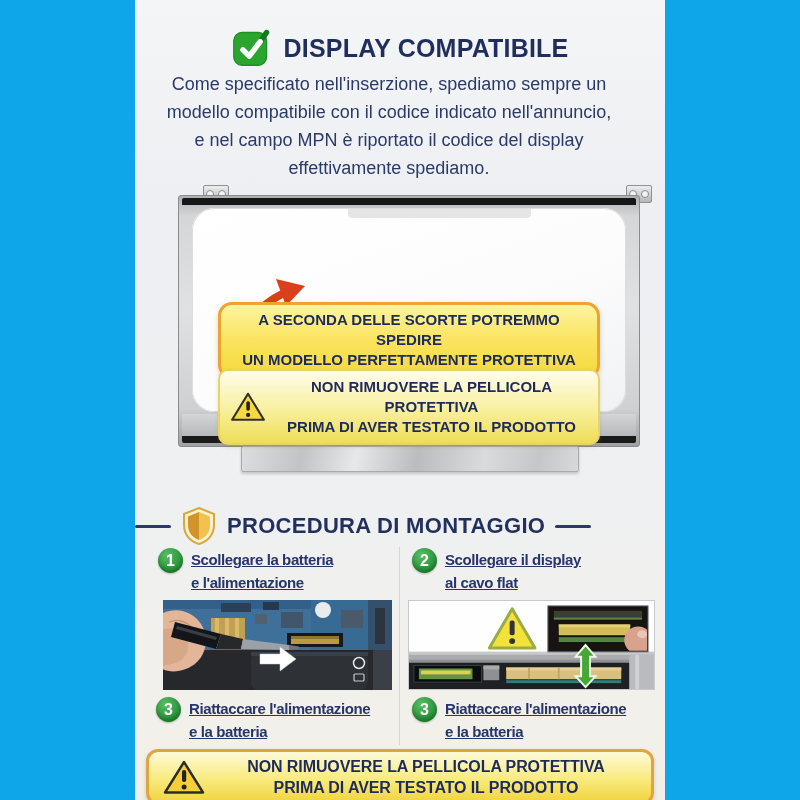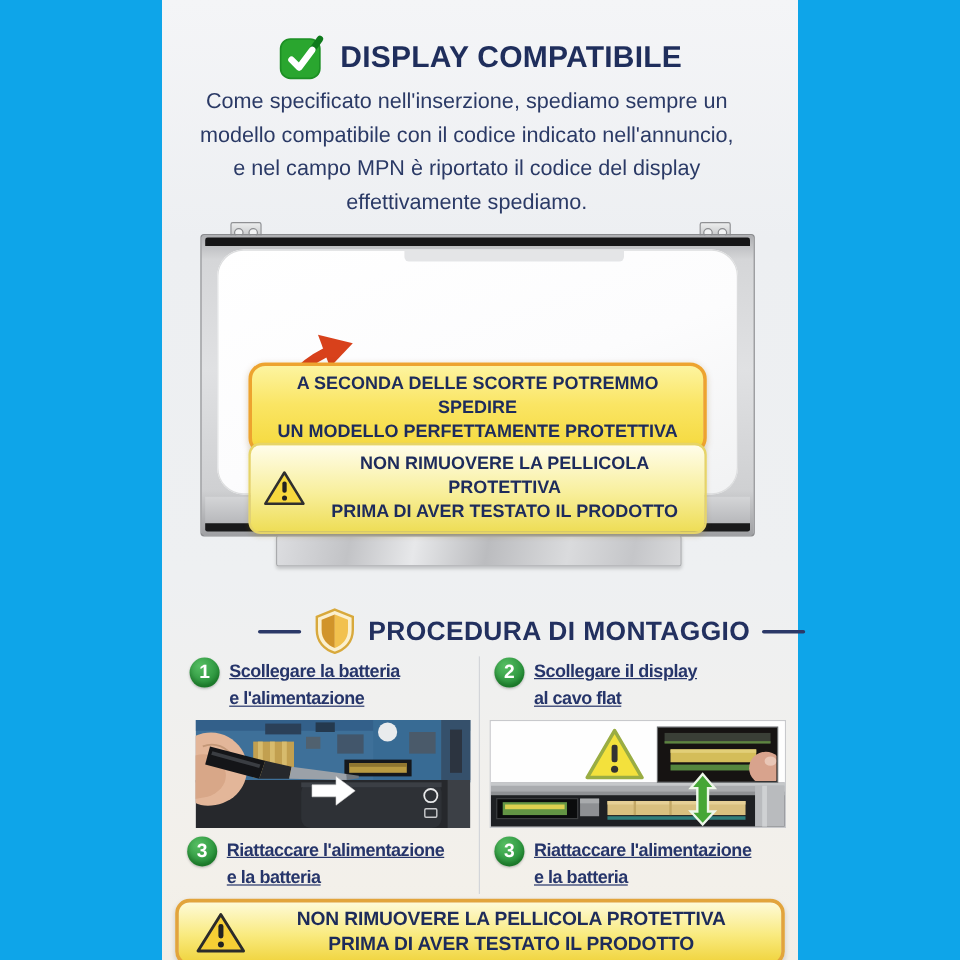--- a/index.html
+++ b/index.html
@@ -9,21 +9,21 @@
     background:linear-gradient(180deg,#f4f5f7 0%,#edeff2 25%,#eef0f2 60%,#f3f0ea 92%,#f2eee7 100%);}
 
   
   .header{position:absolute;left:135px;top:28px;width:530px;display:flex;align-items:center;justify-content:center;gap:12px;}
   .title{margin:0;font-size:25px;font-weight:bold;color:#1f2e5c;letter-spacing:.2px;}
 
   
   .intro{position:absolute;left:135px;top:70px;width:508px;text-align:center;color:#2b3a66;font-size:18px;line-height:28px;}
 
   
-  .panel{position:absolute;left:167px;top:185px;width:462px;height:292px;}
+  .panel{position:absolute;left:178px;top:185px;width:462px;height:292px;padding-left:32px;}
   .bracket{position:absolute;top:0;width:24px;height:16px;border:1px solid #8f9093;border-radius:2px;
     background:linear-gradient(180deg,#eceded,#b4b5b8);display:flex;align-items:center;justify-content:center;gap:4px;}
   .bracket i{width:6px;height:6px;border-radius:50%;background:#f2f3f4;border:1px solid #8a8b8e;}
   .bracket-left{left:25px;} .bracket-right{right:20px;}
   .panel-body{position:absolute;top:10px;left:0;width:462px;height:252px;border:1px solid #8a8b8e;border-radius:3px;box-sizing:border-box;
     background:linear-gradient(180deg,#aeafb2 0%,#d5d6d8 8%,#e0e1e3 45%,#cfd0d2 85%,#9fa0a3 100%);}
   .panel-topstrip{position:absolute;top:2px;left:3px;right:3px;height:7px;background:#161617;border-radius:2px 2px 0 0;}
   .screen{position:absolute;top:12px;left:13px;right:13px;bottom:34px;border-radius:22px;
     background:linear-gradient(160deg,#ffffff 0%,#fcfcfd 55%,#f1f2f3 100%);box-shadow:0 0 0 1px #dcddde inset;}
   .screen .sheen{position:absolute;top:1px;left:36%;width:42%;height:9px;background:#e4e5e7;border-radius:0 0 4px 4px;}
@@ -36,21 +36,21 @@
   .red-arrow{position:absolute;left:58px;top:92px;width:74px;height:68px;}
 
   .note{position:absolute;left:40px;width:382px;box-sizing:border-box;text-align:center;font-weight:bold;color:#1d2b5c;}
   .note-stock{top:117px;padding:5px 4px 6px;border:3px solid #eda32f;border-radius:14px;font-size:15px;line-height:20px;
     background:linear-gradient(180deg,#fdf4a0 0%,#fae564 45%,#f5d93c 100%);box-shadow:0 2px 5px rgba(140,90,0,.25);}
   .note-film{top:184px;padding:6px 10px;border:2px solid #e6d468;border-radius:10px;font-size:15px;line-height:20px;
     background:linear-gradient(180deg,#fffdea 0%,#f8ef9c 55%,#eedd56 100%);display:flex;align-items:center;gap:9px;box-shadow:0 2px 4px rgba(140,110,0,.18);}
   .note-film .txt{flex:1;}
 
   
-  .proc-header{position:absolute;left:135px;top:505px;width:616px;height:42px;display:flex;align-items:center;justify-content:center;gap:10px;}
+  .proc-header{position:absolute;left:135px;top:505px;width:616px;height:42px;display:flex;align-items:center;gap:10px;}
   .proc-header h2{margin:0;font-size:22px;font-weight:bold;color:#22305f;letter-spacing:.3px;}
   .rule{width:36px;height:3px;background:#2b3968;border-radius:2px;}
 
   
   .step{position:absolute;display:flex;align-items:flex-start;gap:8px;}
   .badge{flex:0 0 25px;width:25px;height:25px;border-radius:50%;color:#fff;font-size:16px;font-weight:bold;
     display:flex;align-items:center;justify-content:center;
     background:radial-gradient(circle at 35% 28%,#55bd62,#27913a 72%);
     box-shadow:inset 0 -3px 4px rgba(0,60,0,.35),0 1px 2px rgba(0,0,0,.25);}
   .step-text{font-size:15px;font-weight:bold;color:#26356a;line-height:23px;letter-spacing:-.4px;white-space:nowrap;text-decoration:underline;}

